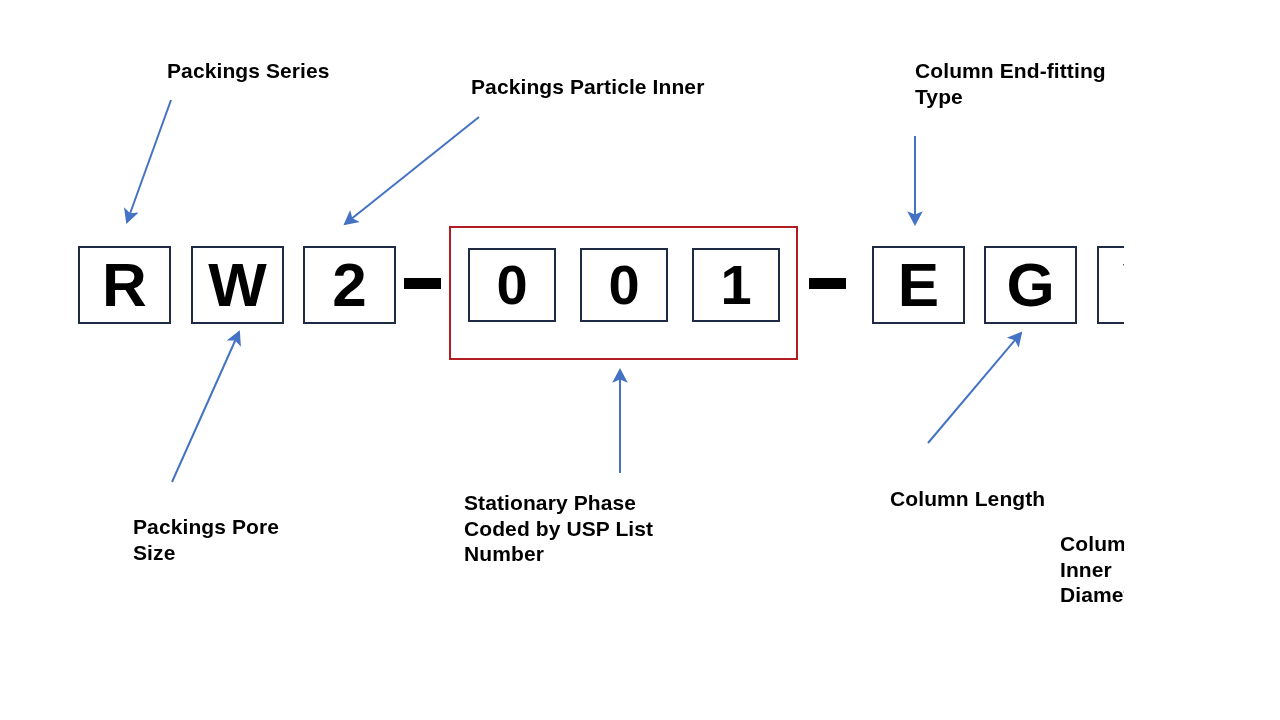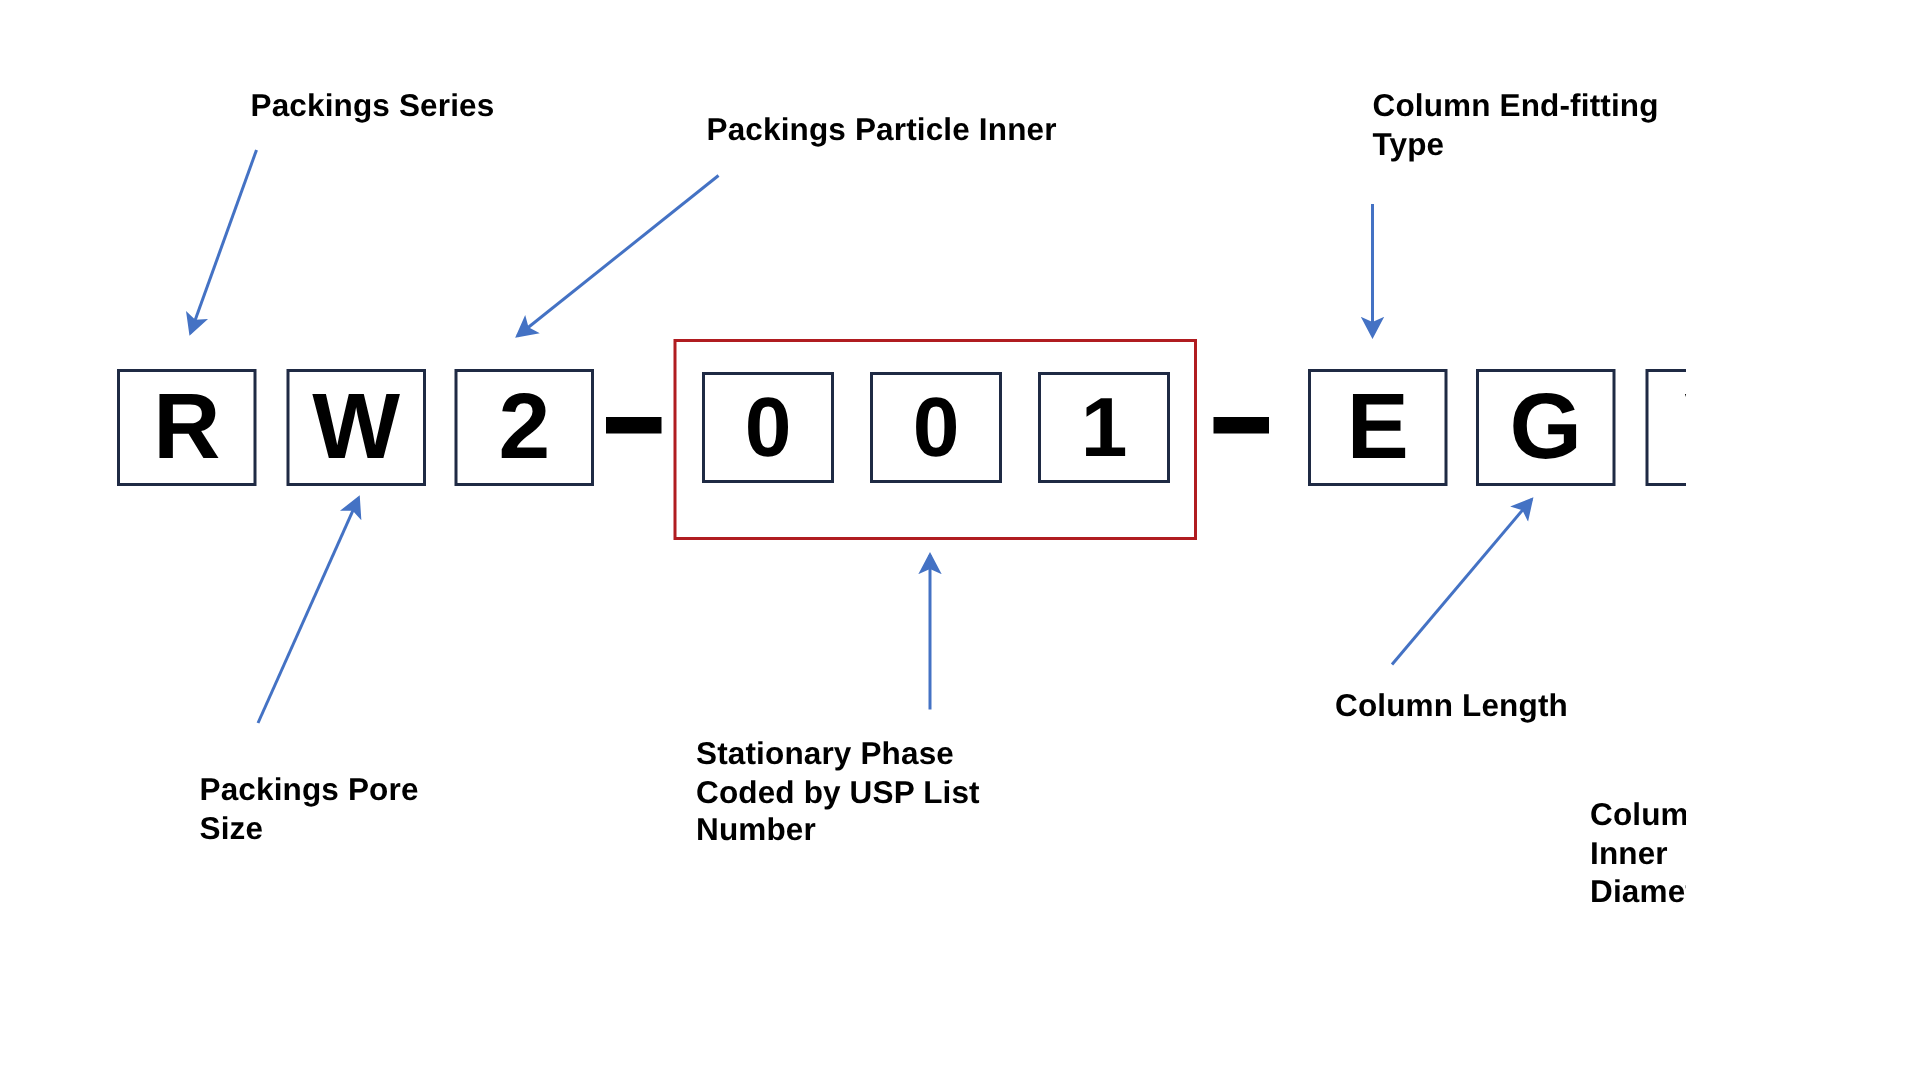--- a/index.html
+++ b/index.html
@@ -106,21 +106,21 @@
   <div class="callout" style="left:915px; top:58px;">Column End-fitting
 Type</div>
 
   <div class="callout" style="left:133px; top:514px;">Packings Pore
 Size</div>
 
   <div class="callout" style="left:464px; top:490px;">Stationary Phase
 Coded by USP List
 Number</div>
 
-  <div class="callout" style="left:890px; top:458px;">Column Length</div>
+  <div class="callout" style="left:890px; top:486px;">Column Length</div>
 
   <div class="callout" style="left:1060px; top:531px;">Column Inner
 Diameter</div>
 
   <div class="highlight-box" style="left:449px; top:226px; width:349px; height:134px;"></div>
 
   <div class="char-box outer" style="left:78px; top:246px; width:93px; height:78px;">
     <span class="glyph">R</span>
   </div>
   <div class="char-box outer" style="left:191px; top:246px; width:93px; height:78px;">

